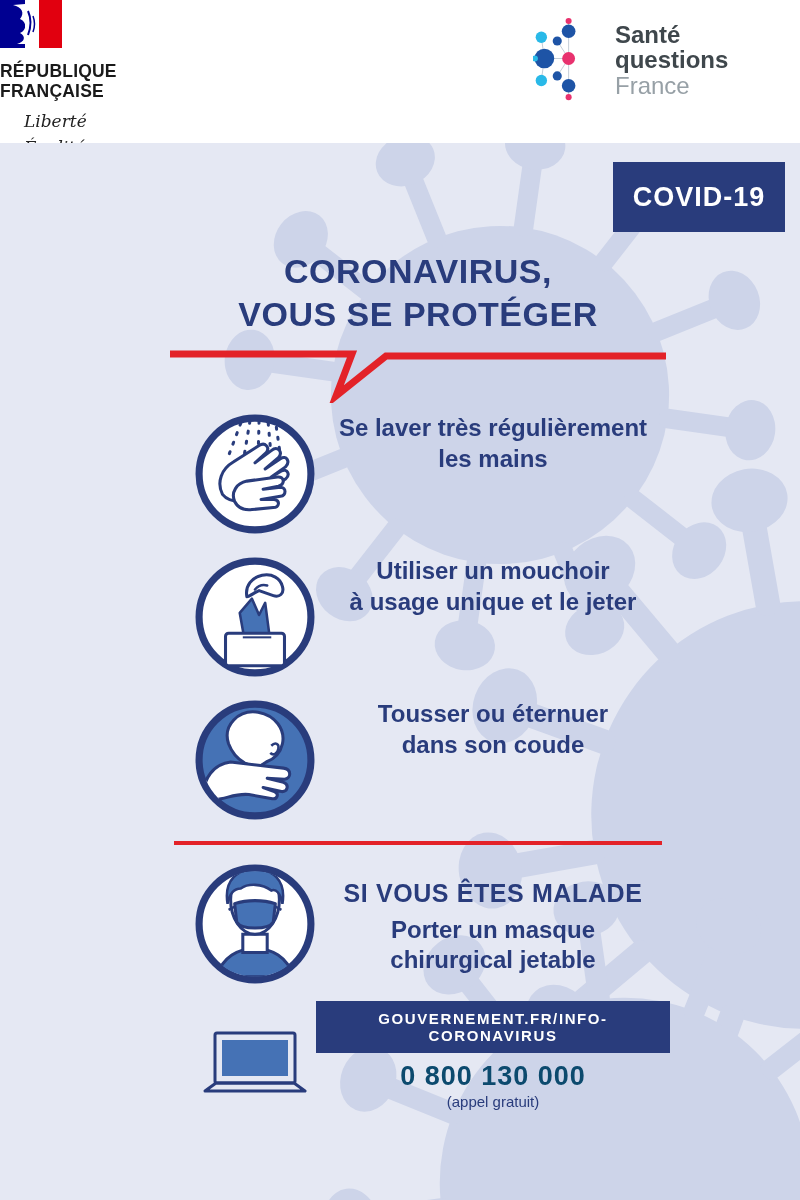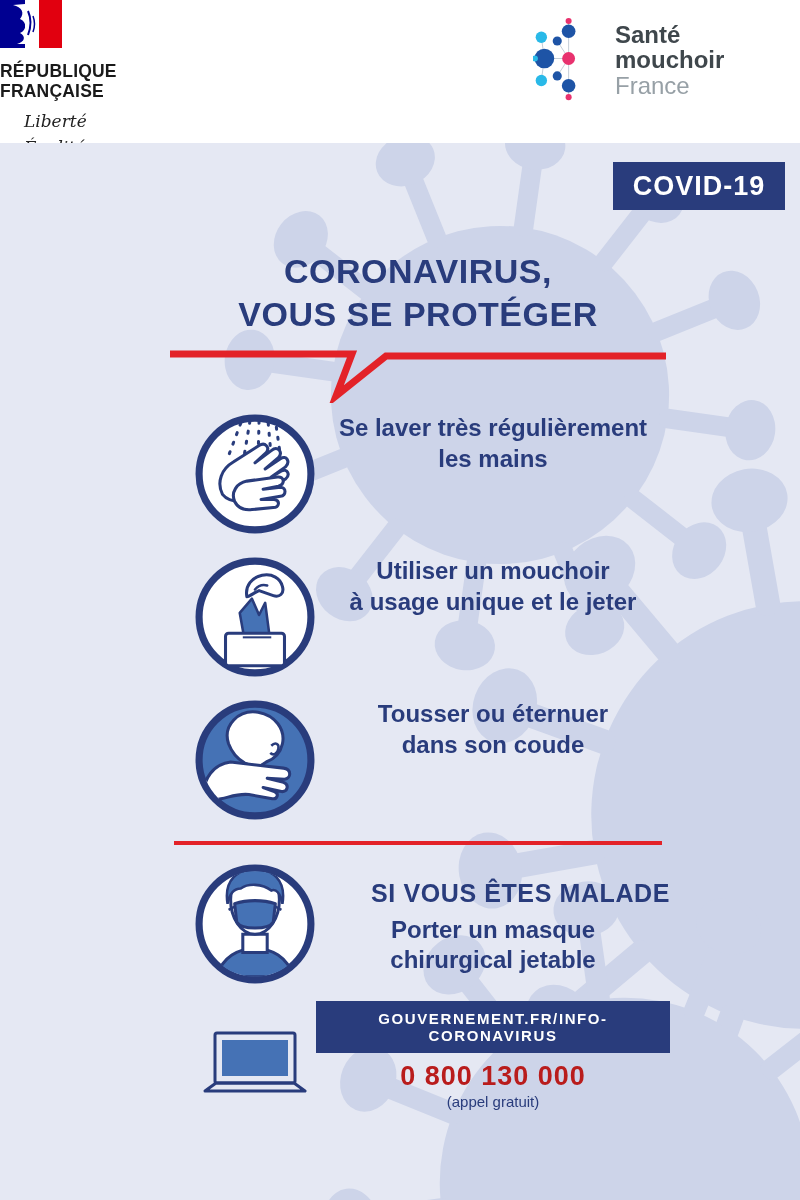--- a/index.html
+++ b/index.html
@@ -14,45 +14,45 @@
   .spf-block{position:absolute;left:533px;top:6px;display:flex;align-items:center;}
   .spf-text{margin-left:10px;font-size:24px;line-height:1.05;}
   .spf-text .b{font-weight:bold;color:#3f474c;}
   .spf-text .f{color:#97a0a6;}
 
   
   .body-section{position:relative;height:1057px;background:#e5e8f3;overflow:hidden;}
   .watermark{position:absolute;left:0;top:0;z-index:0;}
   .content{position:relative;z-index:1;padding-left:36px;}
 
-  .covid-badge{position:absolute;top:19px;right:15px;width:172px;height:48px;background:#293c7c;
+  .covid-badge{position:absolute;top:19px;right:15px;width:172px;height:70px;background:#293c7c;
     color:#fff;font-size:27px;font-weight:bold;letter-spacing:1px;display:flex;align-items:center;justify-content:center;}
 
   .main-title{margin:0;padding-top:107px;text-align:center;font-size:34px;font-weight:bold;
     color:#293c7c;line-height:1.27;letter-spacing:0.5px;}
 
   .speech-line{display:block;margin:13px auto 0;}
 
   .row{display:flex;padding:0 130px 0 158px;}
   .row-icon{width:122px;flex-shrink:0;}
   .row-text{flex:1;text-align:center;font-size:24px;font-weight:bold;color:#293c7c;line-height:1.28;}
   .r1{margin-top:10px;} .r2{margin-top:17px;} .r3{margin-top:17px;}
 
   .divider{width:488px;height:4px;background:#e32228;margin:16px auto 0;}
 
   .sick-row{margin-top:18px;align-items:center;}
-  .sick-header{display:block;font-size:25px;letter-spacing:0.6px;margin-bottom:6px;text-align:right;}
+  .sick-header{display:block;font-size:25px;letter-spacing:0.6px;margin-bottom:6px;}
 
   .footer-row{margin-top:6px;align-items:flex-start;}
   .footer-icon{width:122px;flex-shrink:0;text-align:center;padding-top:36px;}
   .footer-text{flex:1;text-align:center;}
   .q-text{font-size:25px;font-weight:normal;color:#293c7c;line-height:1.22;}
   .url-badge{display:inline-block;margin-top:6px;padding:9px 15px;background:#293c7c;color:#ffffff;
     font-size:15px;font-weight:bold;letter-spacing:1.6px;}
-  .phone{margin-top:8px;font-size:27px;font-weight:bold;color:#b91c1c;letter-spacing:1px;}
+  .phone{margin-top:8px;font-size:27px;font-weight:bold;color:#0c4a6e;letter-spacing:1px;}
   .phone-note{font-size:15px;color:#293c7c;margin-top:1px;}
 </style>
 </head>
 <body>
 
 <div class="poster">
 
   <div class="header">
 
     <div class="rf-block">
@@ -93,21 +93,21 @@
         <circle cx="32" cy="75" r="6" fill="#1e54a6"></circle>
         <circle cx="11" cy="24" r="7.5" fill="#29b9e8"></circle>
         <circle cx="11" cy="81" r="7.5" fill="#29b9e8"></circle>
         <circle cx="2.5" cy="52" r="4" fill="#29b9e8"></circle>
         <circle cx="47" cy="52" r="8.5" fill="#e8326e"></circle>
         <circle cx="47" cy="2.5" r="4" fill="#e8326e"></circle>
         <circle cx="47" cy="103" r="4" fill="#e8326e"></circle>
       </svg>
       <div class="spf-text">
         <span class="b">Santé</span><br>
-        <span class="b">mouchoir</span><br>
+        <span class="b">questions</span><br>
         <span class="f">France</span>
       </div>
     </div>
   </div>
 
   <div class="body-section">
 
     <svg class="watermark" width="800" height="1057" viewBox="0 0 800 1057">
       <defs>
         <g id="virusg">

